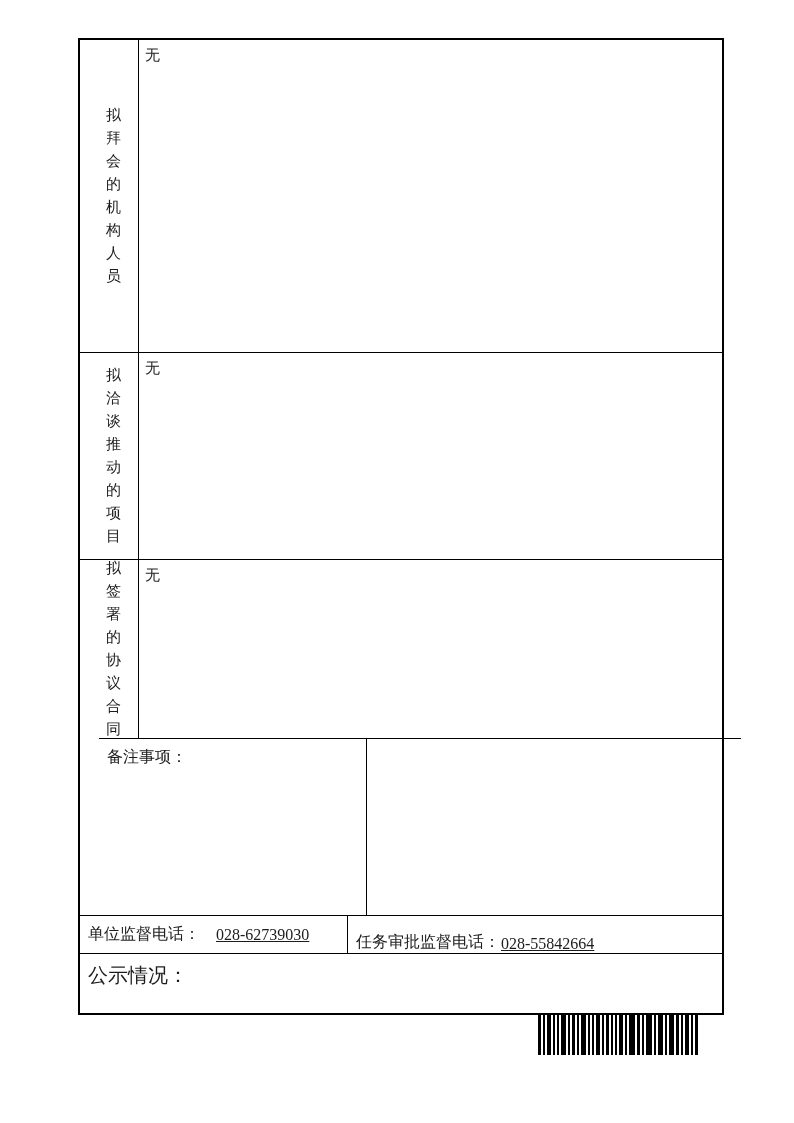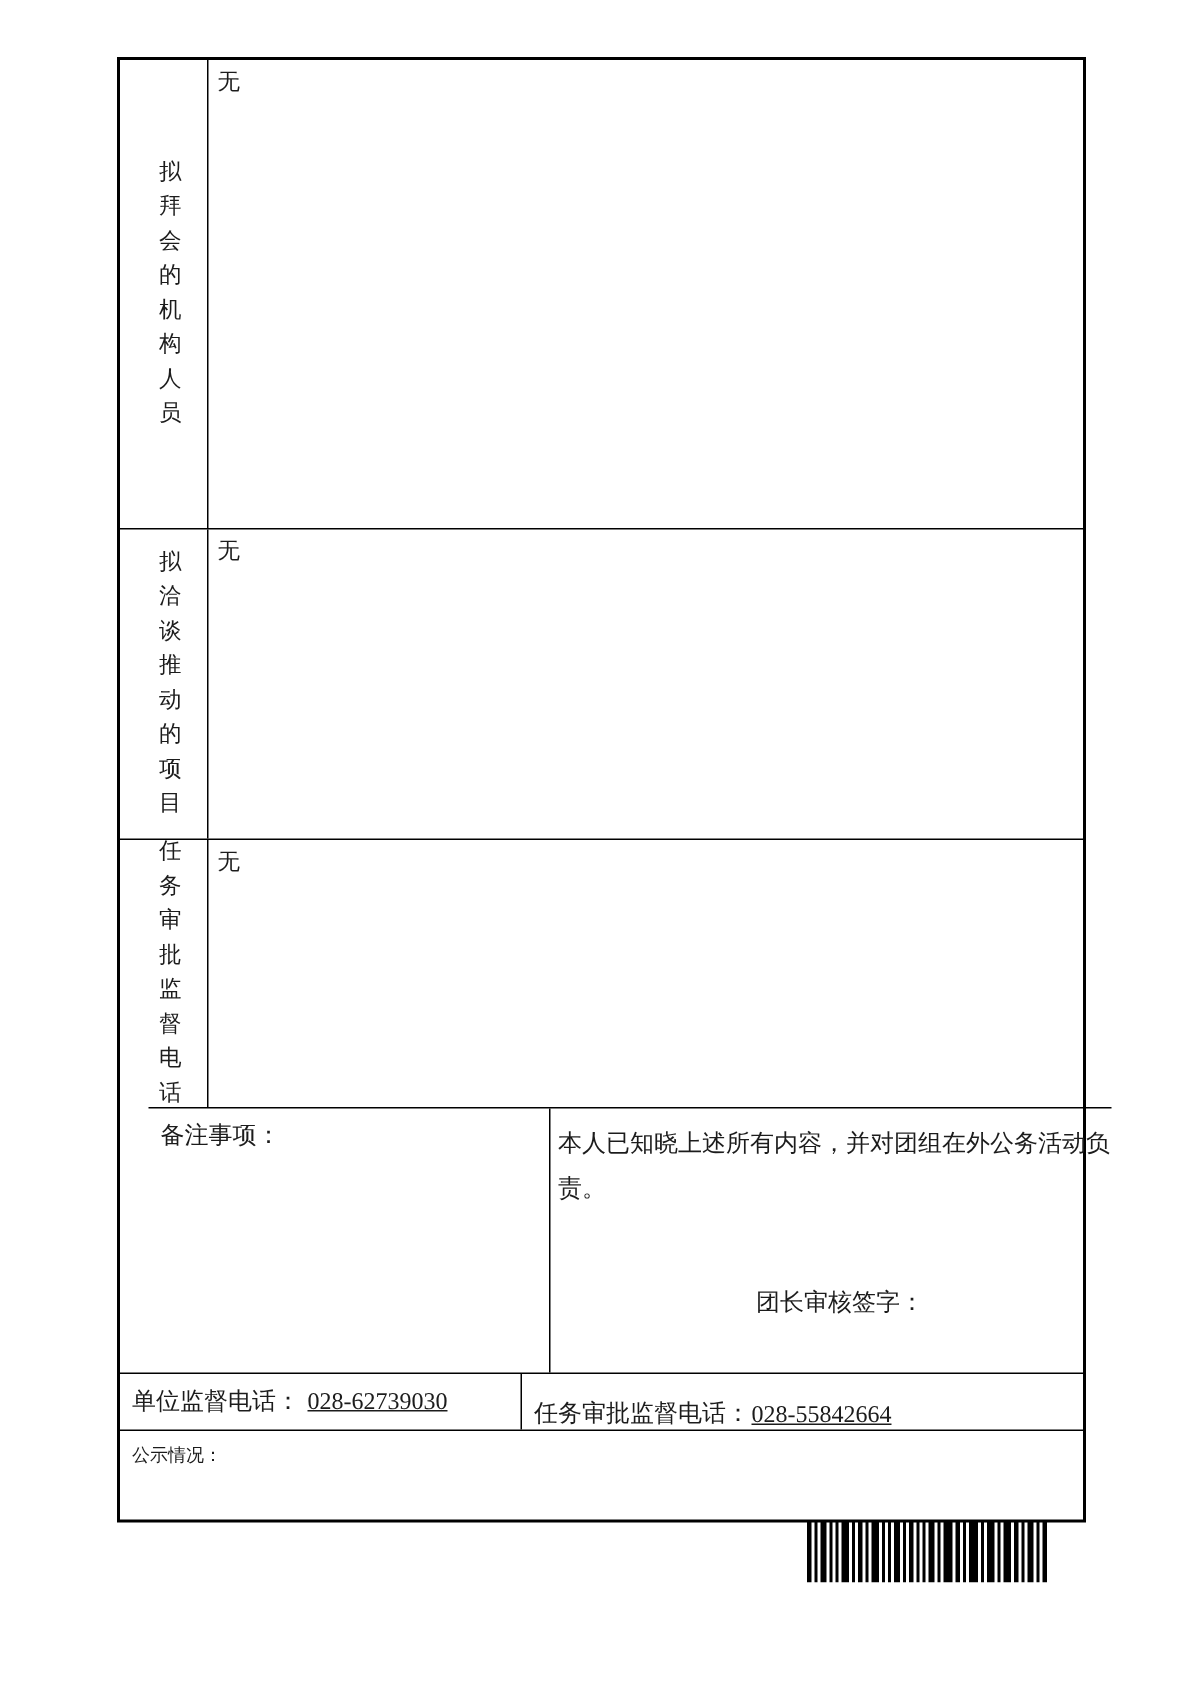--- a/index.html
+++ b/index.html
@@ -75,36 +75,37 @@
 
   .phone-cell-left {
     width: 268px;
     border-right: 1px solid #000;
     display: flex;
     align-items: center;
     padding-left: 8px;
     font-size: 16px;
     flex-shrink: 0;
     white-space: nowrap;
+    gap: 11px;
   }
   .phone-cell-right {
     flex: 1;
     display: flex;
     align-items: flex-end;
     padding-left: 8px;
     font-size: 16px;
     white-space: nowrap;
   }
   .phone-number { margin-left: 5px; text-decoration: underline; }
   .phone-number.tight { margin-left: 1px; }
 
   .publicity-cell {
     width: 100%;
     padding: 8px 8px 0 8px;
-    font-size: 12px;
+    font-size: 20px;
   }
 
   .barcode {
     position: absolute;
     left: 538px; top: 1014px;
     width: 160px; height: 41px;
   }
 </style>
 </head>
 <body>
@@ -122,31 +123,27 @@
 
     <div class="row r2">
       <div class="side-label-cell">
         <div class="side-label-text">拟洽谈推动的项目</div>
       </div>
       <div class="value-cell">无</div>
     </div>
 
     <div class="row r3">
       <div class="side-label-cell">
-        <div class="side-label-text">任务审批监督电话</div>
+        <div class="side-label-text">拟签署的协议合同</div>
       </div>
       <div class="value-cell">无</div>
     </div>
 
     <div class="row r4">
       <div class="remarks-cell">备注事项：</div>
-      <div class="declaration-cell">
-        <div class="declaration-text">本人已知晓上述所有内容，并对团组在外公务活动负责。</div>
-        <div class="signature-line">团长审核签字：</div>
-      </div>
     </div>
 
     <div class="row r5">
       <div class="phone-cell-left">
         <span>单位监督电话：</span>
         <span class="phone-number">028-62739030</span>
       </div>
       <div class="phone-cell-right">
         <span>任务审批监督电话：</span>
         <span class="phone-number tight">028-55842664</span>

